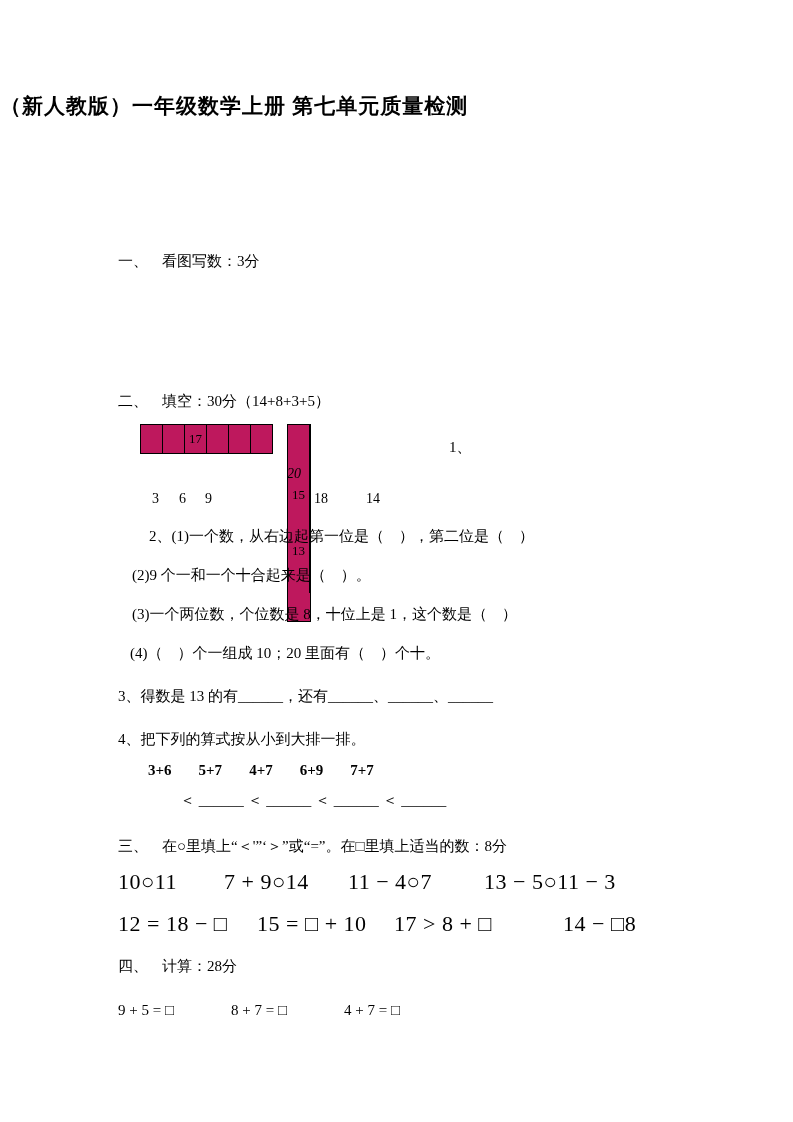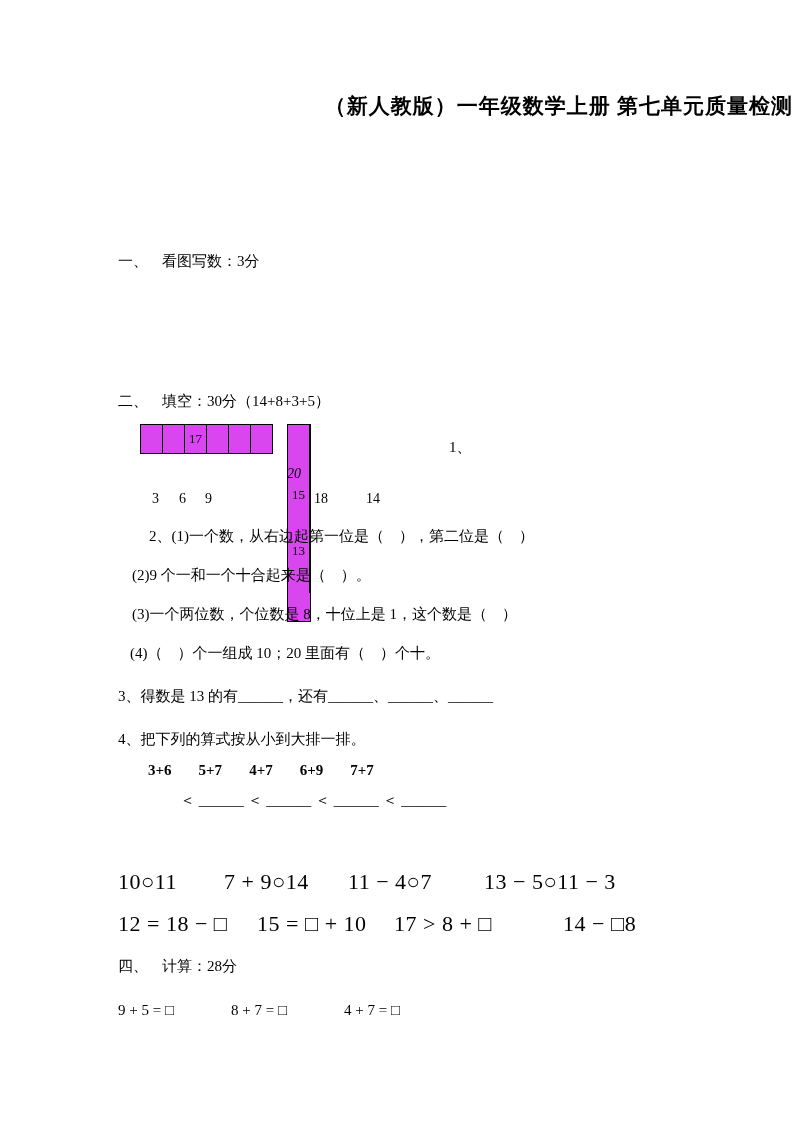--- a/index.html
+++ b/index.html
@@ -7,27 +7,27 @@
     position:relative;
     width:793px;height:1122px;
     margin:0 auto;
     background:#ffffff;
     font-family:"Liberation Serif","DejaVu Serif",serif;
     color:#000;
     overflow:hidden;
   }
   .abs{position:absolute;white-space:nowrap;}
   .doc-title{
-    left:0;right:0;text-align:right;
+    left:0;right:0;text-align:left;
     font-size:21px;font-weight:bold;
     letter-spacing:1px;
   }
   .body-text{font-size:15px;}
   .sec-head .sec-num{display:inline-block;margin-right:14px;}
-  .grid{display:inline-flex;border:1px solid #000;background:#d946ef;}
+  .grid{display:inline-flex;border:1px solid #000;background:#be185d;}
   .grid .cell{
     width:21px;height:28px;
     border-right:1px solid #000;
     display:flex;align-items:center;justify-content:center;
     font-size:13px;
   }
   .grid .cell:last-child{border-right:none;}
   .below-num{font-size:14px;}
   .expr-row{display:flex;font-size:15px;}
   .expr-row span{margin-right:27px;font-weight:bold;}
@@ -90,20 +90,23 @@
   <div class="abs expr-row" style="top:762px;left:148px;">
     <span>3+6</span>
     <span>5+7</span>
     <span>4+7</span>
     <span>6+9</span>
     <span>7+7</span>
   </div>
 
   <div class="abs body-text" style="top:791px;left:180px;">＜ ______ ＜ ______ ＜ ______ ＜ ______</div>
 
+  <div class="abs body-text sec-head" style="top:837px;left:118px;">
+    <span class="sec-num">三、</span><span>在○里填上“＜'”‘＞”或“=”。在□里填上适当的数：8分</span>
+  </div>
 
   <span class="abs math" style="top:869px;left:118px;">10○11</span>
   <span class="abs math" style="top:869px;left:224px;">7 + 9○14</span>
   <span class="abs math" style="top:869px;left:348px;">11 − 4○7</span>
   <span class="abs math" style="top:869px;left:484px;">13 − 5○11 − 3</span>
 
   <span class="abs math" style="top:911px;left:118px;">12 = 18 − □</span>
   <span class="abs math" style="top:911px;left:257px;">15 = □ + 10</span>
   <span class="abs math" style="top:911px;left:394px;">17 &gt; 8 + □</span>
   <span class="abs math" style="top:911px;left:519px;margin-left:44px;">14 − □8</span>

